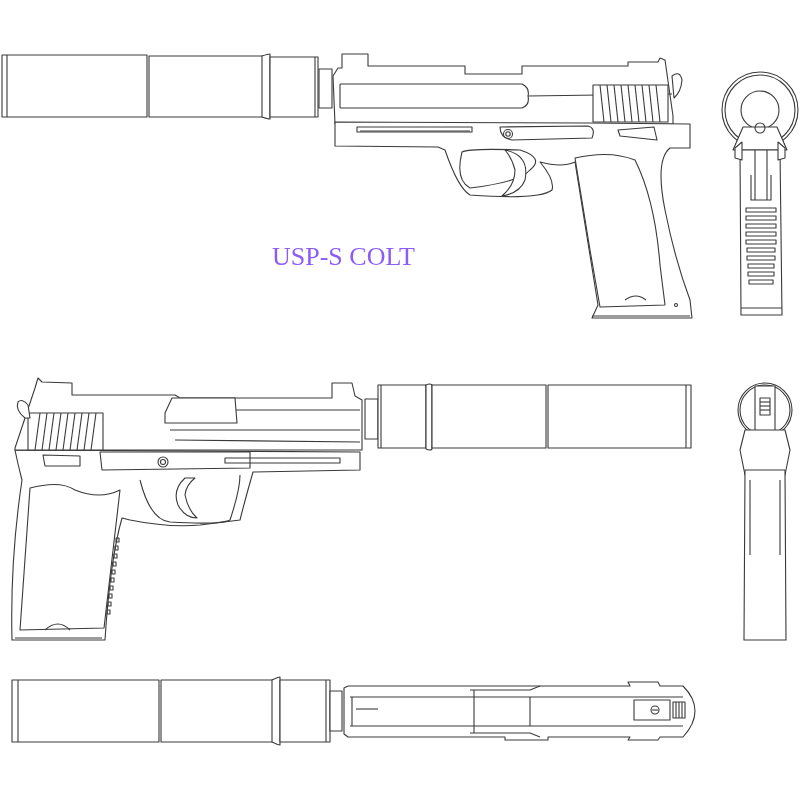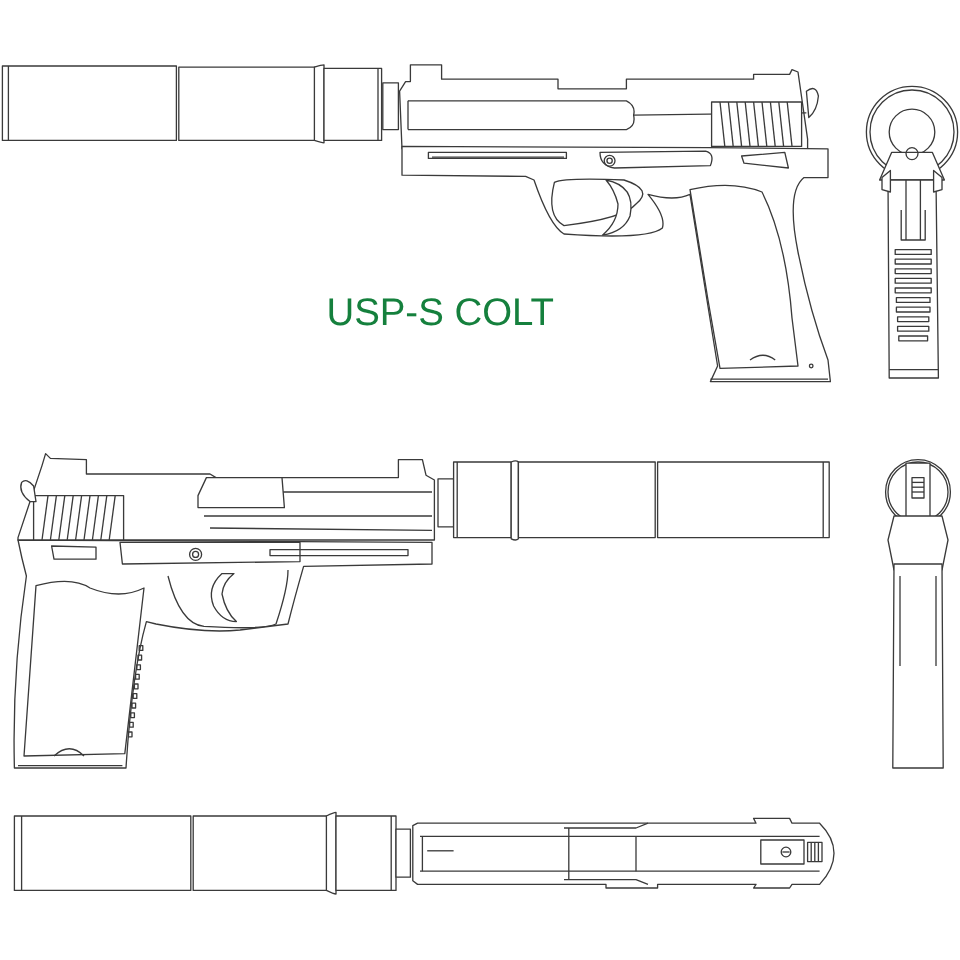--- a/index.html
+++ b/index.html
@@ -1,20 +1,20 @@
 <!DOCTYPE html>
 <html><head>
 <meta charset="utf-8">
 <style>
   html,body{margin:0;padding:0;background:#ffffff;}
   body{width:800px;height:800px;overflow:hidden;position:relative;font-family:"Liberation Sans",sans-serif;}
   svg{position:absolute;left:0;top:0;}
   .ln{fill:#ffffff;stroke:#3a3a3a;stroke-width:1.1;stroke-linejoin:round;}
   .nf{fill:none;stroke:#3a3a3a;stroke-width:1.1;stroke-linejoin:round;}
-  .title{position:absolute;left:272px;top:242px;font-size:32px;color:#15803d;letter-spacing:0px;font-family:Liberation Sans, sans-serif;}
+  .title{position:absolute;left:272px;top:242px;font-size:26px;color:#8b5cf6;letter-spacing:0px;font-family:Liberation Serif, serif;}
 </style>
 </head>
 <body>
 
 <div class="title">USP-S COLT</div>
 
 <svg width="800" height="800" viewBox="0 0 800 800">
 
   <g>
 

